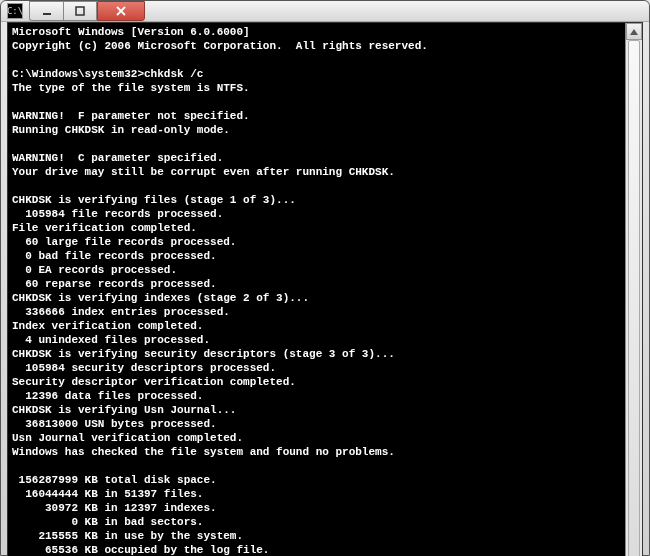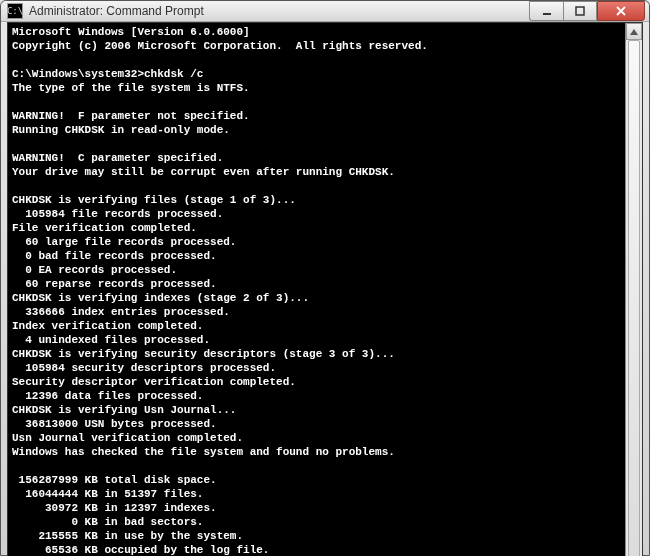--- a/index.html
+++ b/index.html
@@ -97,21 +97,20 @@
       background: linear-gradient(#f8f8f8,#d8d8d8);
       border:1px solid #aaa; border-radius:2px;
     }
   </style>
 </head>
 <body>
 
 <div class="window">
   <div class="titlebar">
     <div class="title-icon">C:\</div>
-    <div class="title-text">Administrator: Command Prompt</div>
     <div class="win-controls">
       <div class="win-btn min">
         <svg width="10" height="8">
             <rect x="1" y="6" width="8" height="2" fill="#333"></rect>
           </svg>
       </div>
       <div class="win-btn max">
         <svg width="10" height="10">
             <rect x="1" y="1" width="8" height="8" fill="none" stroke="#333" stroke-width="1.5"></rect>
           </svg>

